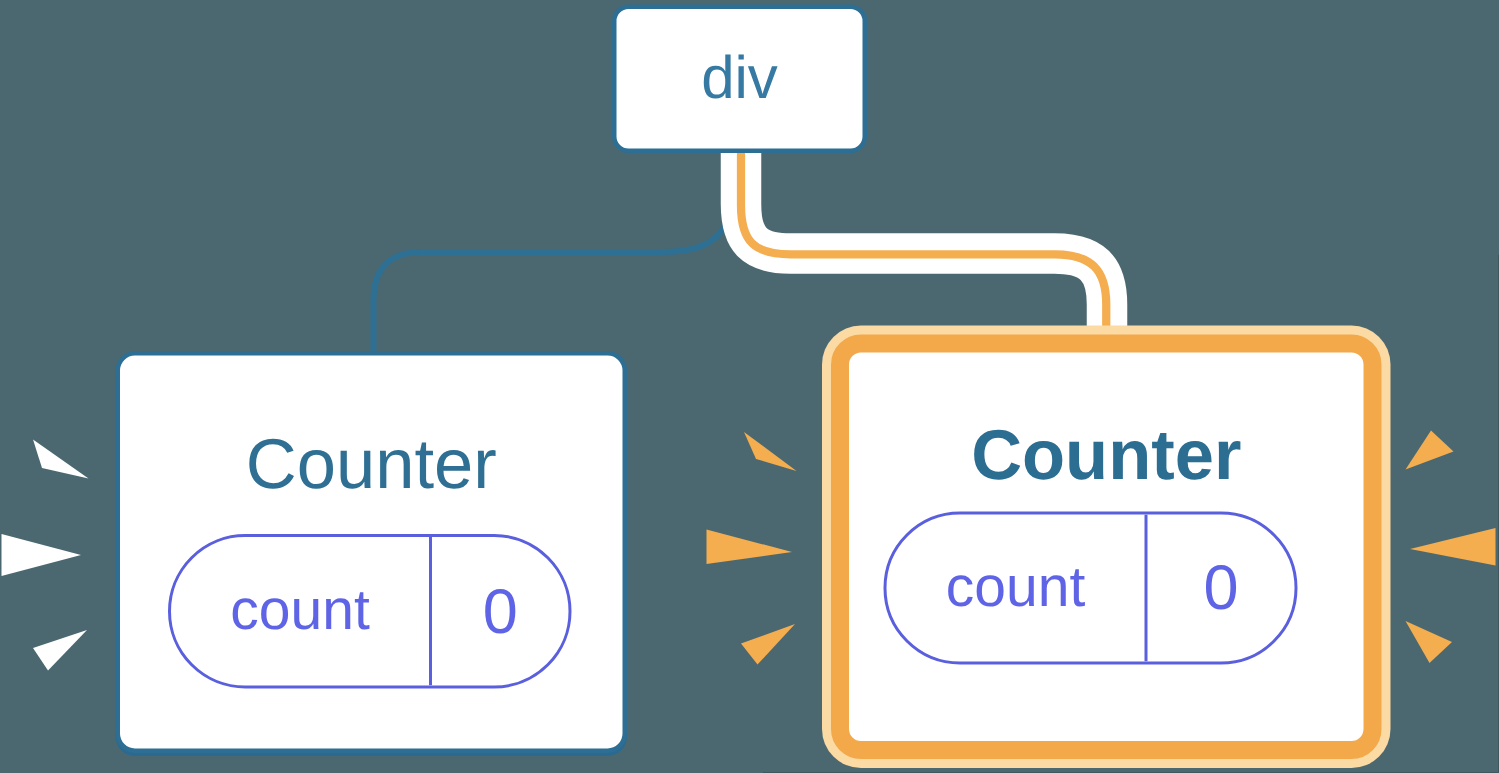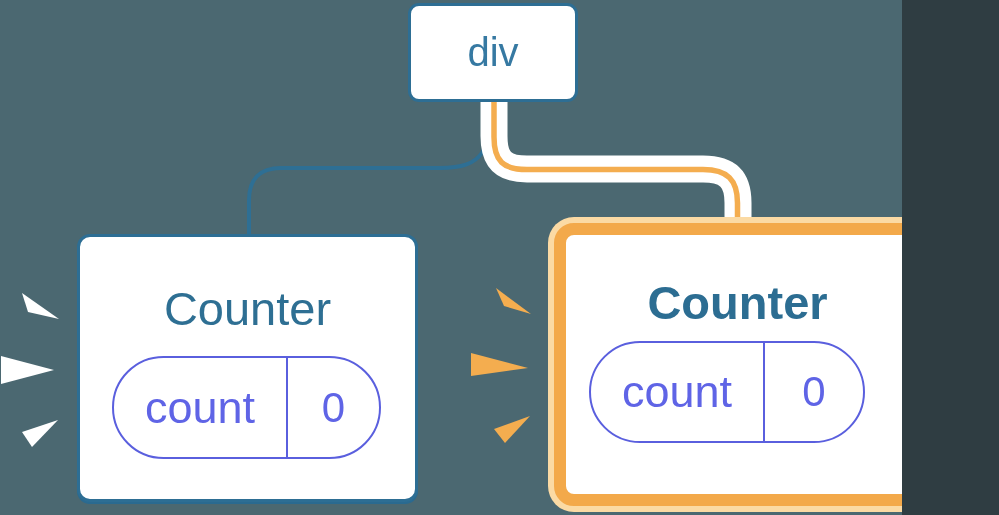--- a/index.html
+++ b/index.html
@@ -2,21 +2,21 @@
 <html><head>
 <meta charset="utf-8">
 <style>
   html,body{margin:0;padding:0;}
   body{
     font-family:"Liberation Sans", sans-serif;
     background:#2f3d42;
   }
   .canvas{
     position:relative;
-    width:902px;height:515px;
+    width:999px;height:515px;
     background:#4B6871;
     overflow:hidden;
   }
   .layer{position:absolute;left:0;top:0;width:999px;height:515px;}
 
   
   .root-node{
     position:absolute;left:408px;top:3px;width:170px;height:99px;
     box-sizing:border-box;
     background:#ffffff;
@@ -69,21 +69,21 @@
     display:flex;
     overflow:hidden;
   }
   .state-pill .cell{
     display:flex;align-items:center;justify-content:center;
     color:#5F64E6;
   }
   .state-pill .key-cell{
     width:172px;
     border-right:2px solid #5A5FDE;
-    font-size:45px;
+    font-size:38px;
   }
   .state-pill .value-cell{
     flex:1;
     font-size:42px;
   }
 </style>
 </head>
 <body>
 
 <div class="canvas">

